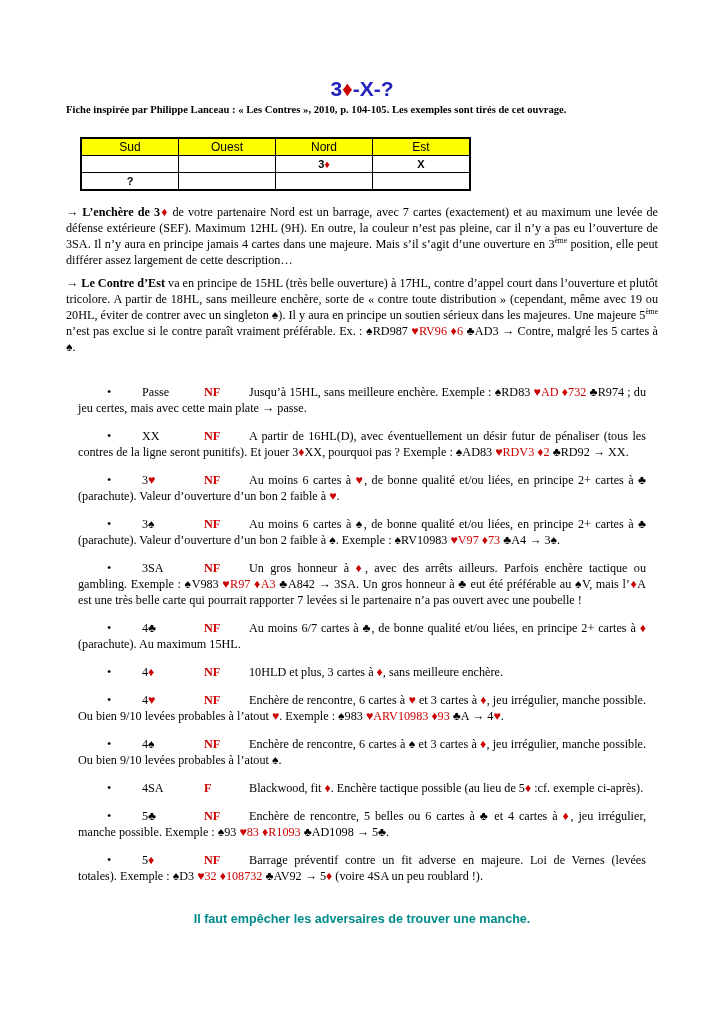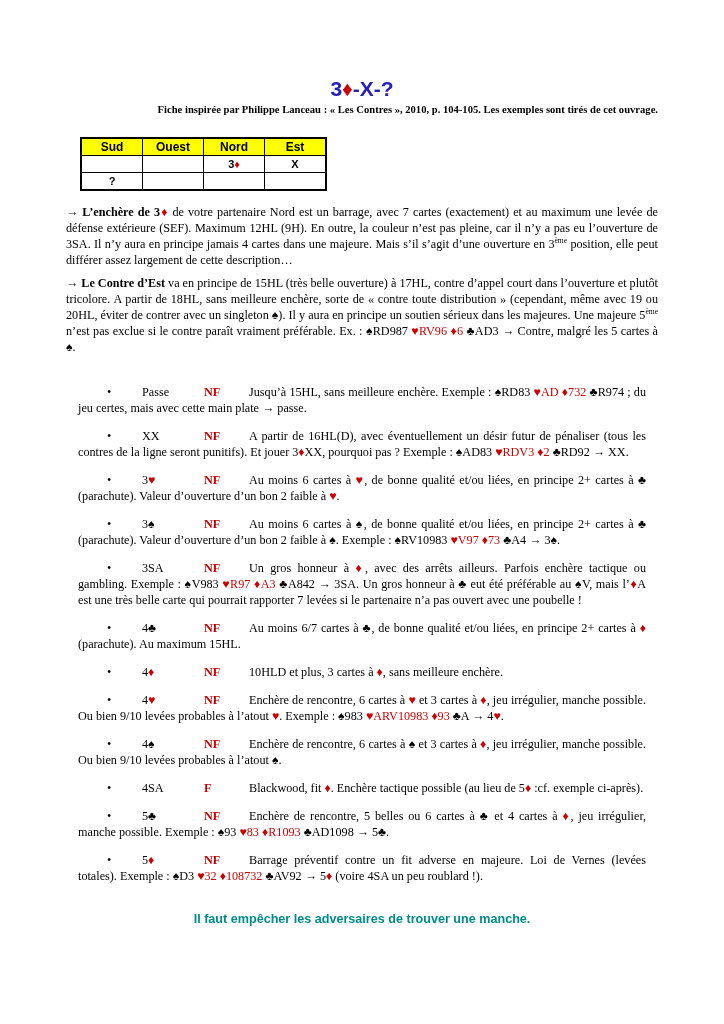--- a/index.html
+++ b/index.html
@@ -27,41 +27,41 @@
     margin:0;
     text-align:center;
     font-family:"Liberation Sans", sans-serif;
     font-weight:bold;
     font-size:21px;
     line-height:22px;
     color:var(--title-blue);
   }
   .subtitle{
     margin:3px 0 0 0;
-    text-align:right;
+    text-align:left;
     font-size:10.6px;
     line-height:13px;
     font-weight:bold;
     font-family:Liberation Serif, serif;
   }
   table.bidding{
     margin:21px 0 0 14px;
     border-collapse:collapse;
     border:2px solid var(--ink);
     font-family:"Liberation Sans", sans-serif;
     text-align:center;
   }
   table.bidding th{
     width:56px;
     background:var(--table-header-bg);
     border:1px solid var(--ink);
-    font-weight:700;
+    font-weight:400;
     font-size:12px;
     height:16px;
-    padding:0 2px;
+    padding:0 20px;
   }
   table.bidding td{
     border:1px solid var(--ink);
     height:13px;
     font-weight:bold;
     font-size:11px;
     padding:0 2px;
   }
   .para{
     margin:0 0 7px 0;

